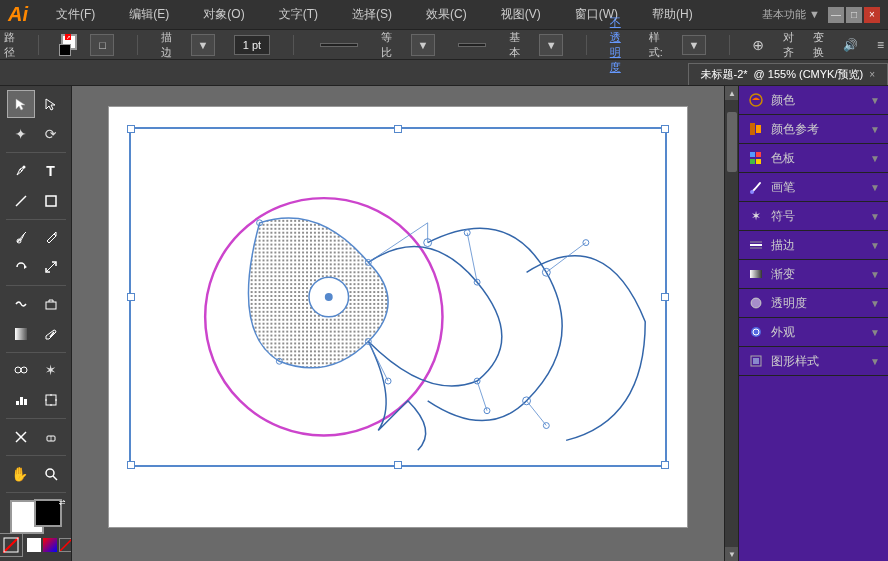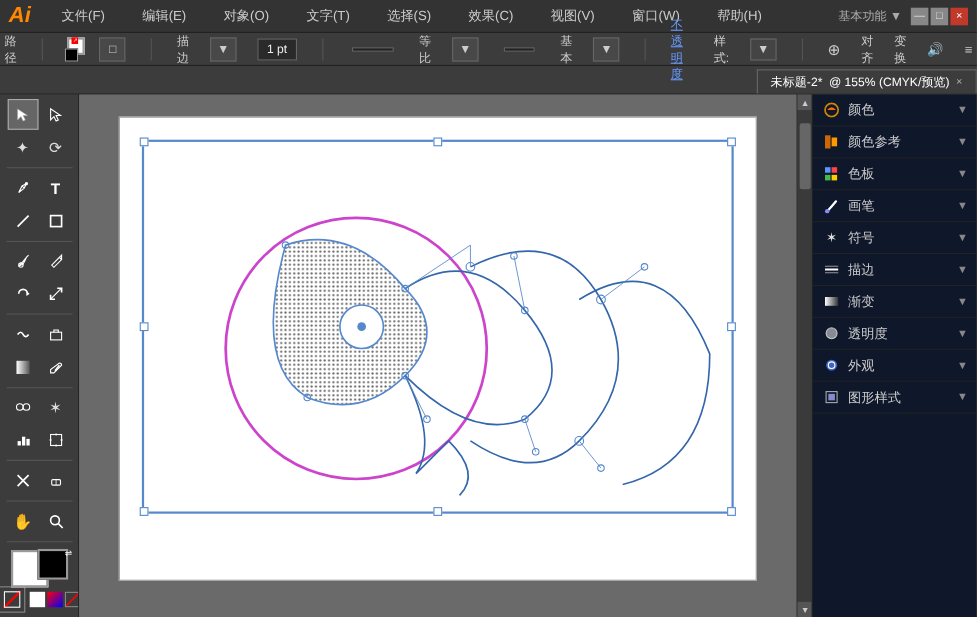--- a/index.html
+++ b/index.html
@@ -77,21 +77,21 @@
     }
 
     
     #caption {
       position: absolute; bottom: 10px; left: 40px;
       color: #cc44cc; font-size: 18px; font-weight: bold;
     }
 
     
     #right-panel {
-      width: 150px; background: #0f172a; border-left: 1px solid #222;
+      width: 150px; background: #4c1d95; border-left: 1px solid #222;
       display: flex; flex-direction: column; flex-shrink: 0;
     }
     .panel-section { border-bottom: 1px solid #222; }
     .panel-row {
       display: flex; align-items: center; padding: 5px 8px; gap: 6px;
       cursor: pointer; height: 28px;
     }
     .panel-icon { width: 18px; height: 18px; display: flex; align-items: center; justify-content: center; flex-shrink: 0; }
     .panel-label { font-size: 12px; color: #ccc; }
     .panel-expand { margin-left: auto; color: #888; font-size: 10px; }

